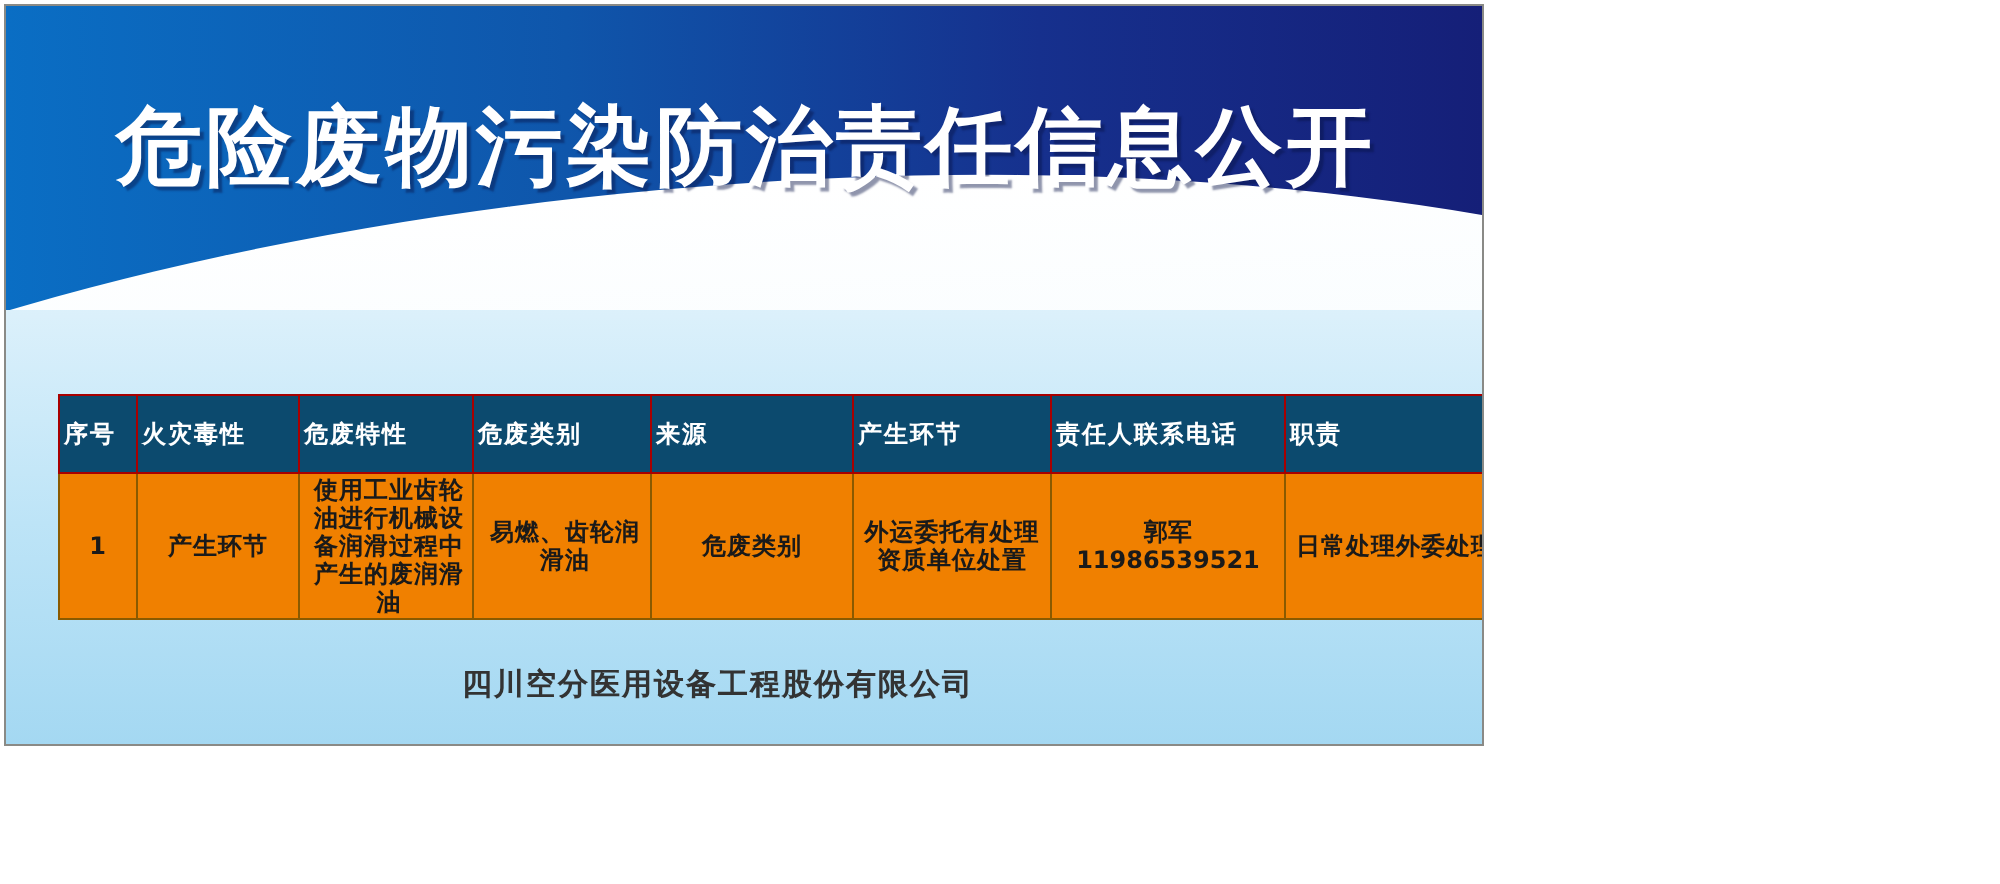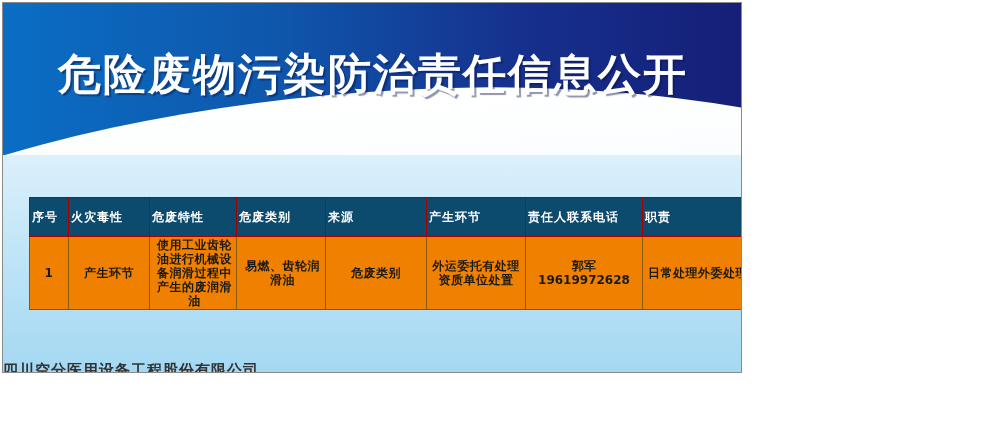--- a/index.html
+++ b/index.html
@@ -156,27 +156,26 @@
   .phone-line {
     display: block;
     letter-spacing: 0px;
   }
 
   #company-name {
     position: absolute;
     left: 0;
     top: 330px;
     width: 712px;
-    text-align: left;
+    text-align: center;
     font-family: "DejaVu Sans", "Liberation Sans", sans-serif;
     font-size: 15px;
     font-weight: bold;
     color: #333333;
     letter-spacing: 1px;
-    margin-top: 28px;
   }
 </style>
 </head>
 <body>
 
 <div id="poster">
 
   <div id="header-band">
     <div class="wave" id="wave-dark"></div>
     <div class="wave" id="wave-midblue"></div>
@@ -203,21 +202,21 @@
     <tbody>
       <tr>
         <td>1</td>
         <td>产生环节</td>
         <td class="cell-wrap-left">使用工业齿轮油进行机械设备润滑过程中产生的废润滑油</td>
         <td class="cell-wrap-left">易燃、齿轮润滑油</td>
         <td>危废类别</td>
         <td class="cell-wrap-center">外运委托有处理资质单位处置</td>
         <td>
           <span class="phone-line">郭军</span>
-          <span class="phone-line">19619972628</span>
+          <span class="phone-line">11986539521</span>
         </td>
         <td class="cell-wrap-center">日常处理外委处理</td>
       </tr>
     </tbody>
   </table>
 
   <div id="company-name">四川空分医用设备工程股份有限公司</div>
 
 </div>
 

